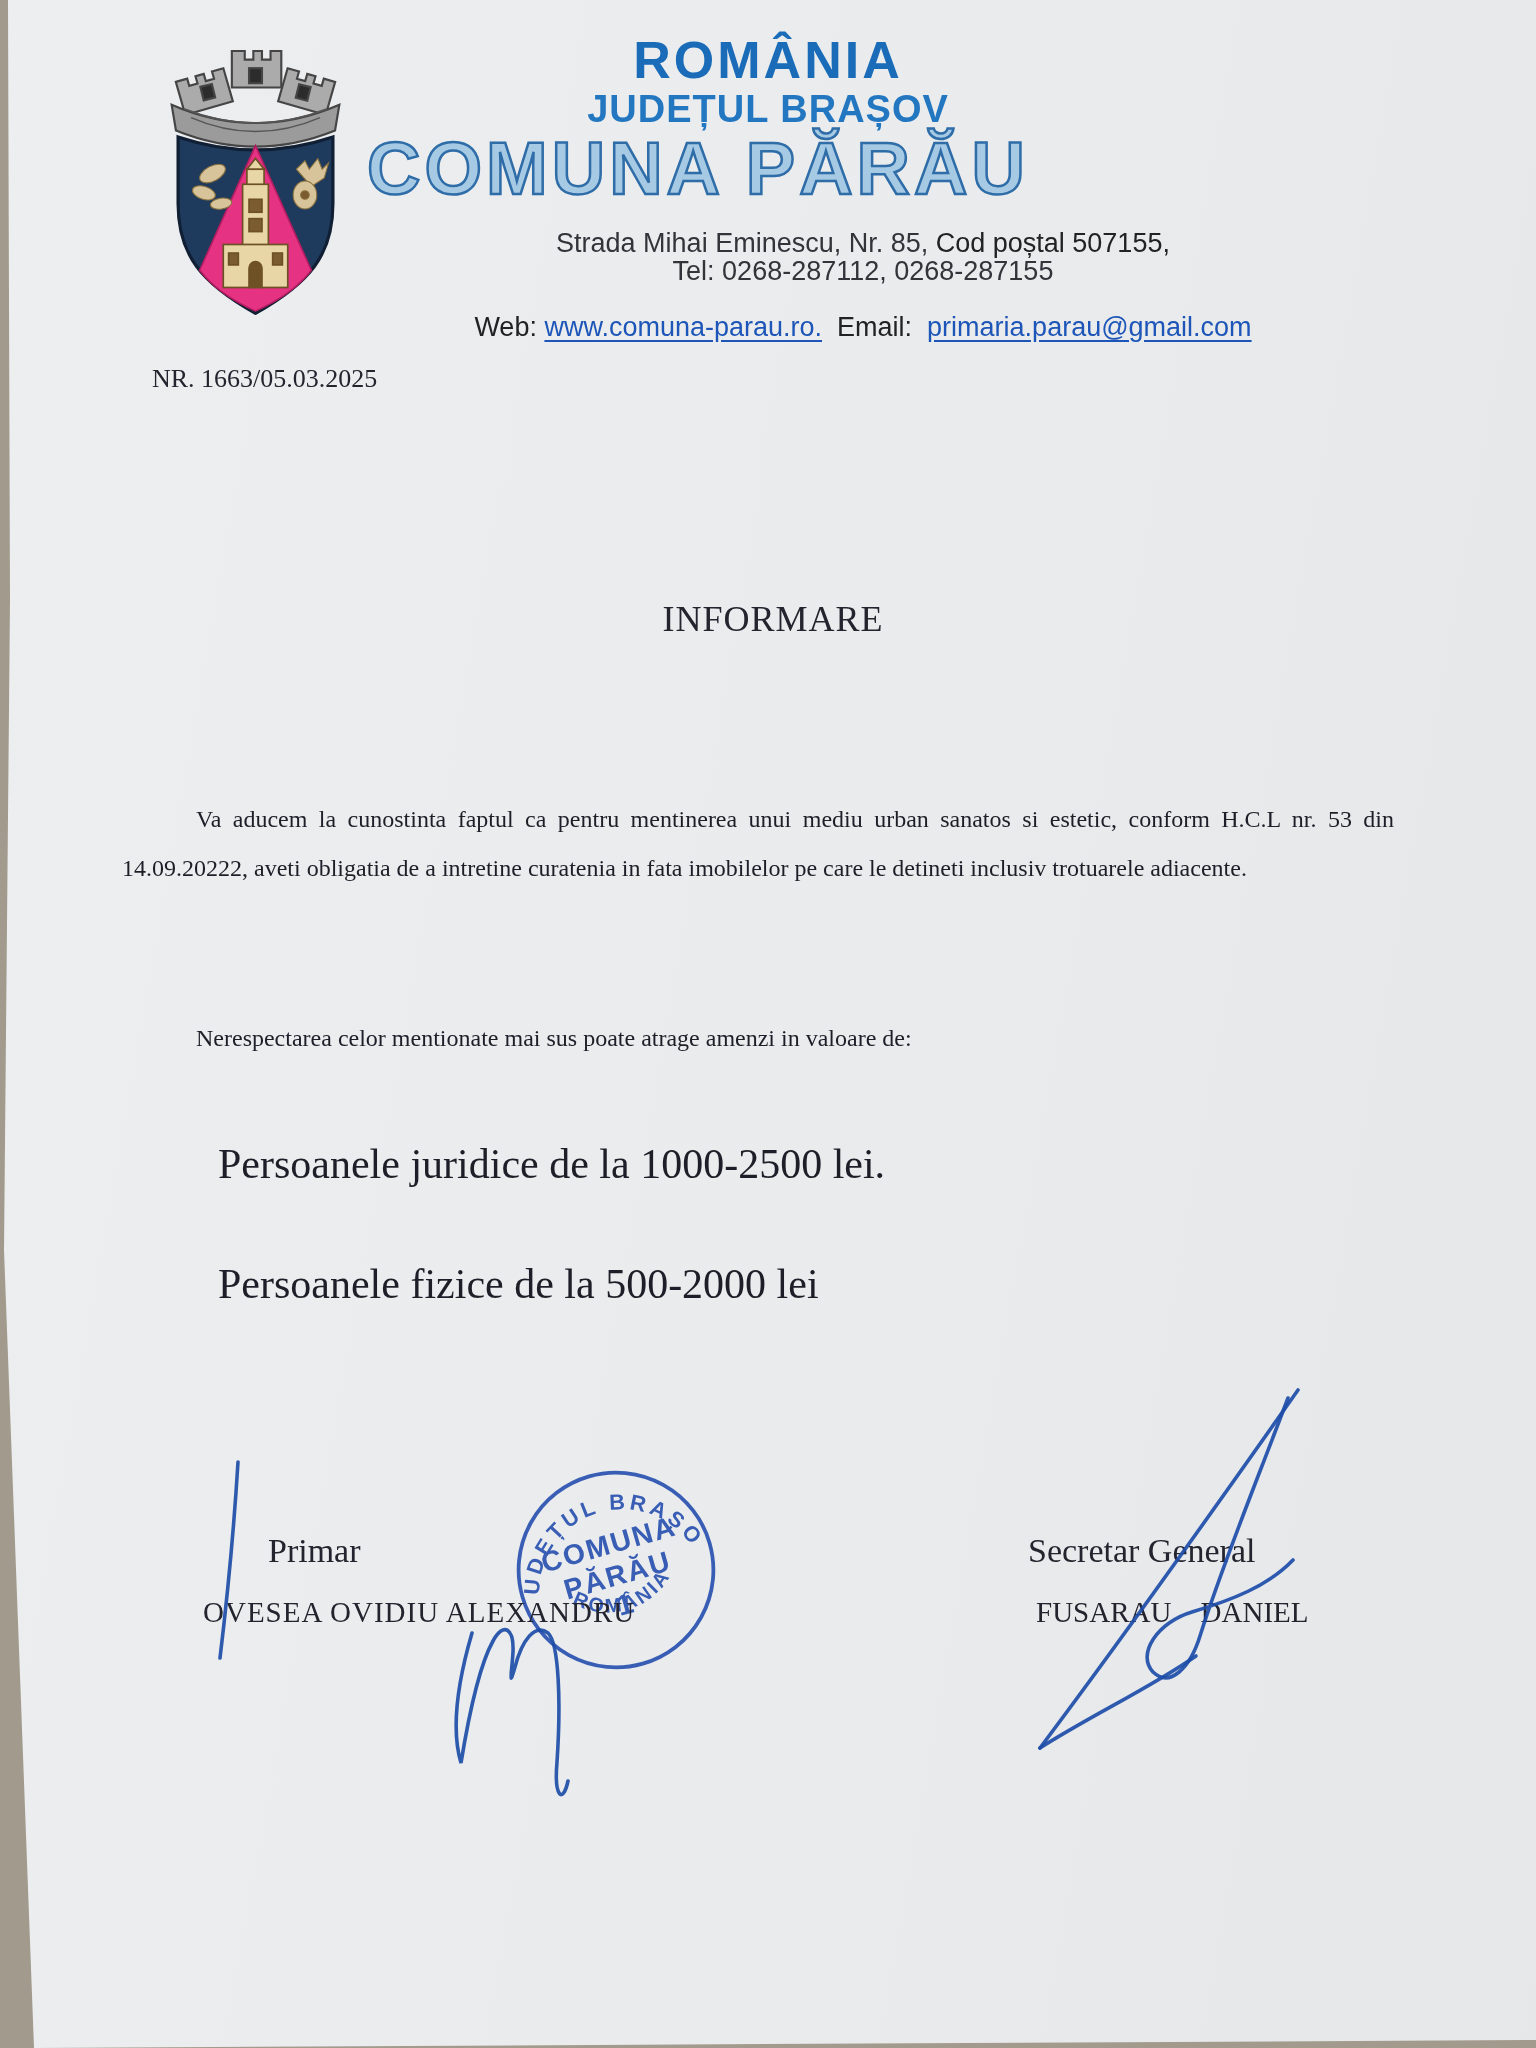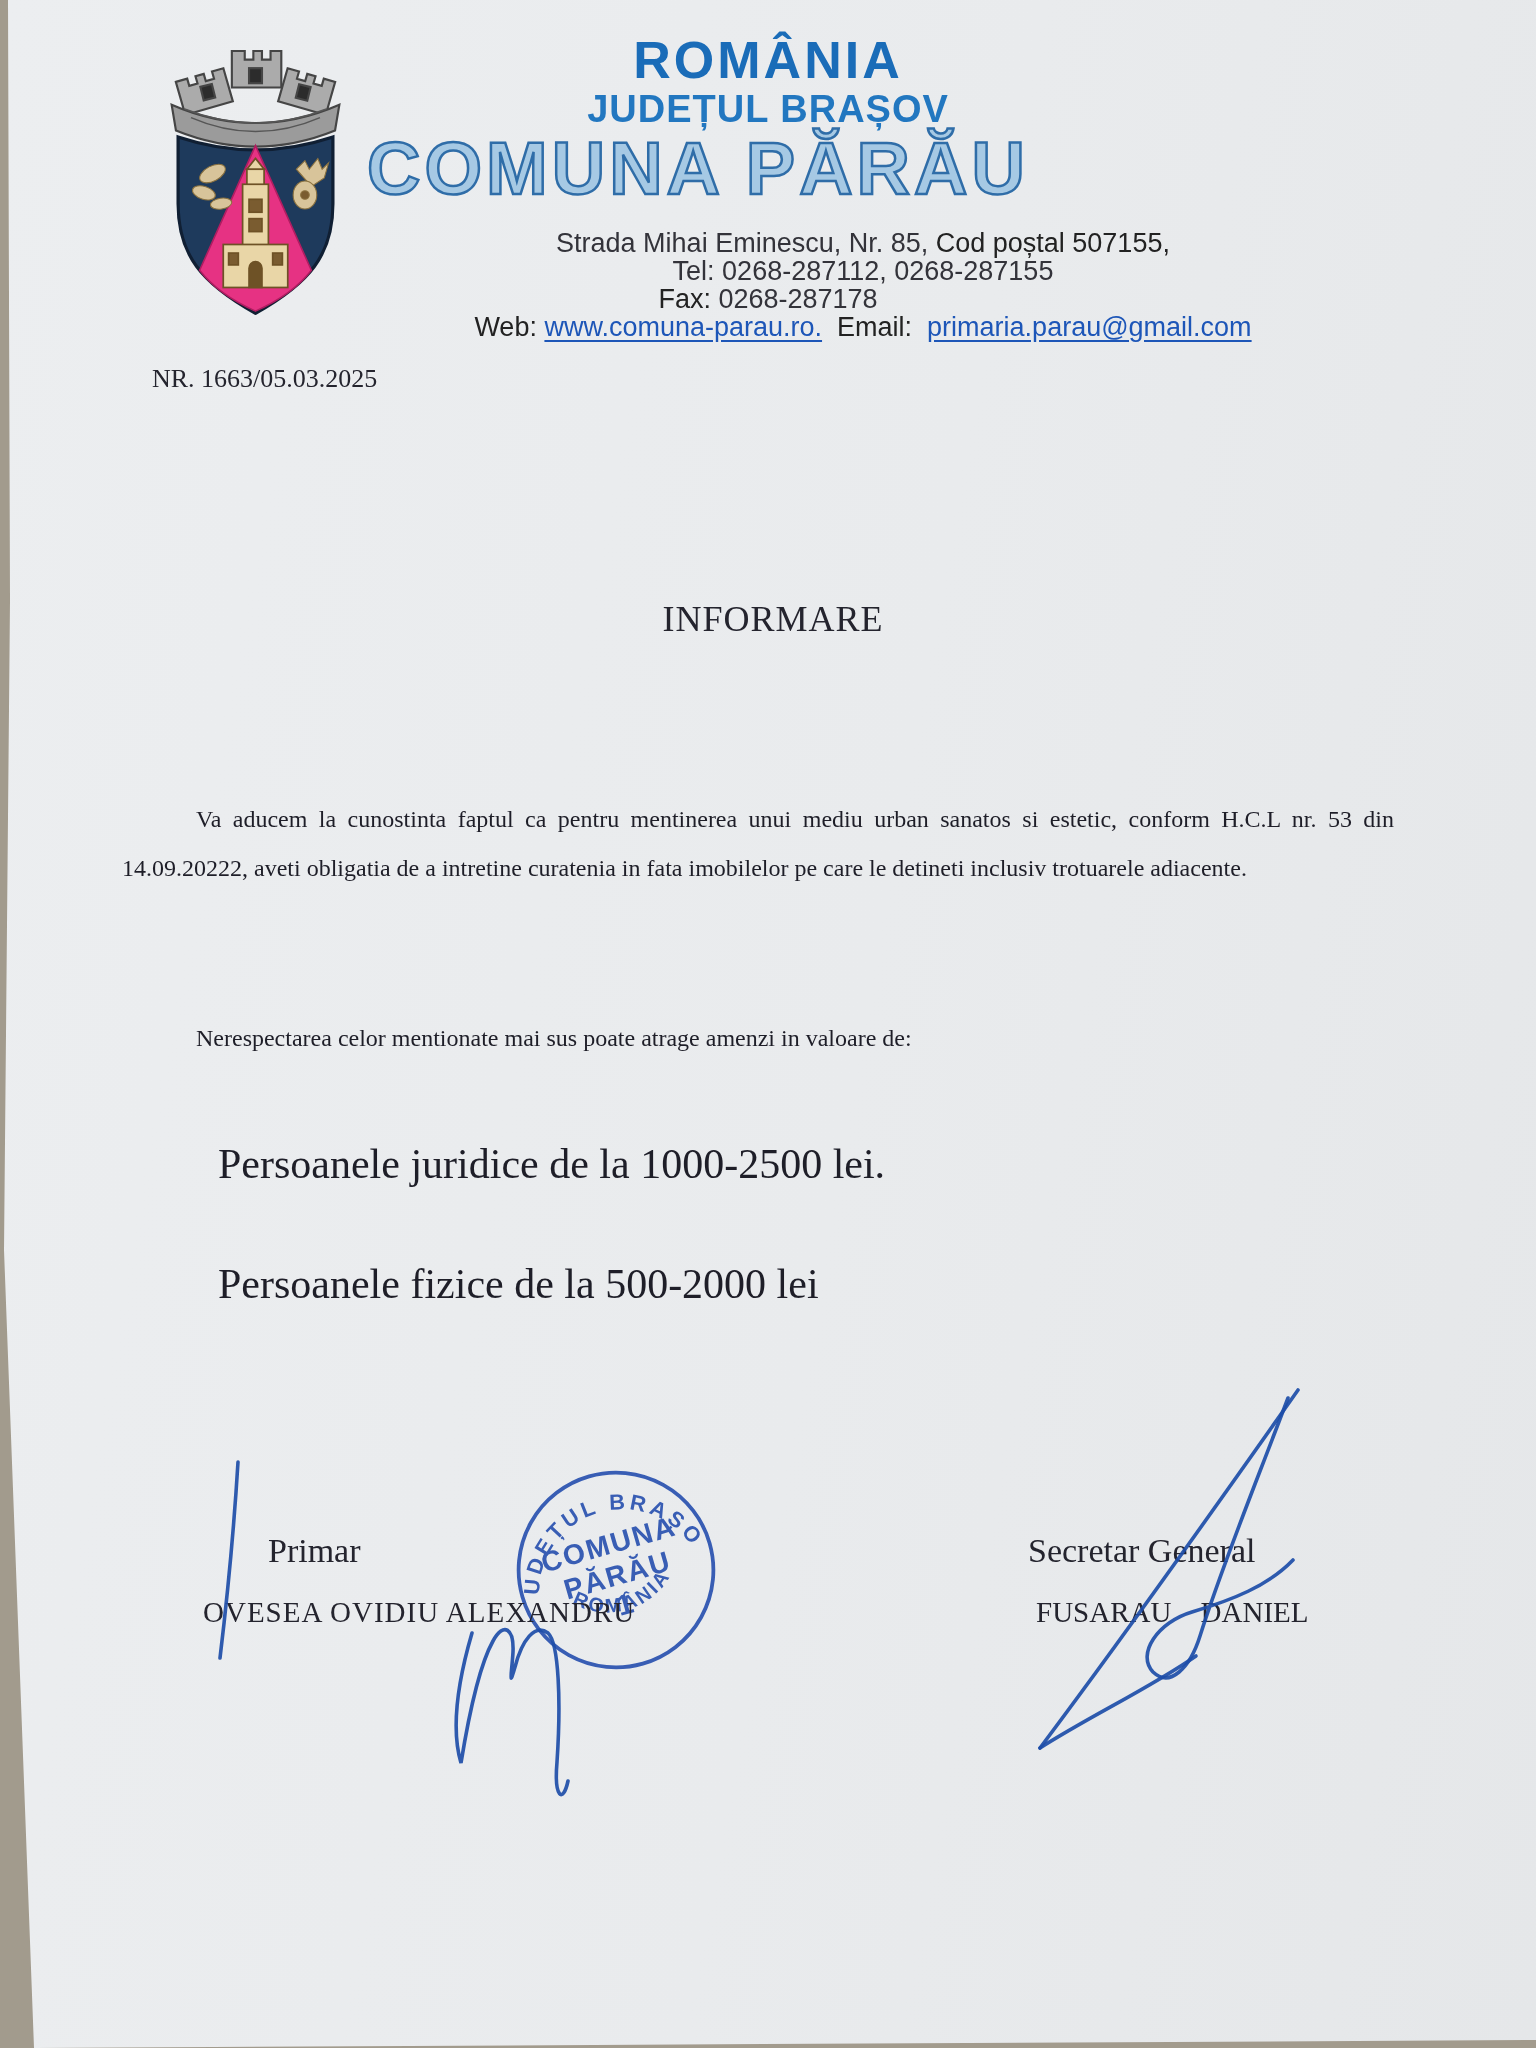--- a/index.html
+++ b/index.html
@@ -106,21 +106,20 @@
       </g>
     </g>
   </svg>
 
   <div class="hdr h-country">ROMÂNIA</div>
   <div class="hdr h-county">JUDEȚUL BRAȘOV</div>
   <div class="hdr h-commune">COMUNA PĂRĂU</div>
 
   <div class="hdr h-addr a1"><span>Strada Mihai Eminescu, Nr. 85, </span><span class="b">Cod poștal 507155,</span></div>
   <div class="hdr h-addr a2">Tel: 0268-287112, 0268-287155</div>
-  <div class="hdr h-addr a3"><span class="b">Fax:</span> <span>0268-287178</span></div>
   <div class="hdr h-addr a4"><span class="b">Web:</span> <span class="lnk">www.comuna-parau.ro.</span>&nbsp; <span class="b">Email:</span>&nbsp; <span class="lnk">primaria.parau@gmail.com</span></div>
 
   <div class="regnum">NR. 1663/05.03.2025</div>
 
   <div class="doc-title">INFORMARE</div>
 
   <div class="para p1">Va aducem la cunostinta faptul ca pentru mentinerea unui mediu urban sanatos si estetic, conform H.C.L nr. 53 din 14.09.20222, aveti obligatia de a intretine curatenia in fata imobilelor pe care le detineti inclusiv trotuarele adiacente.</div>
   <div class="para p2">Nerespectarea celor mentionate mai sus poate atrage amenzi in valoare de:</div>
   <div class="fine f1">Persoanele juridice de la 1000-2500 lei.</div>
   <div class="fine f2">Persoanele fizice de la 500-2000 lei</div>

